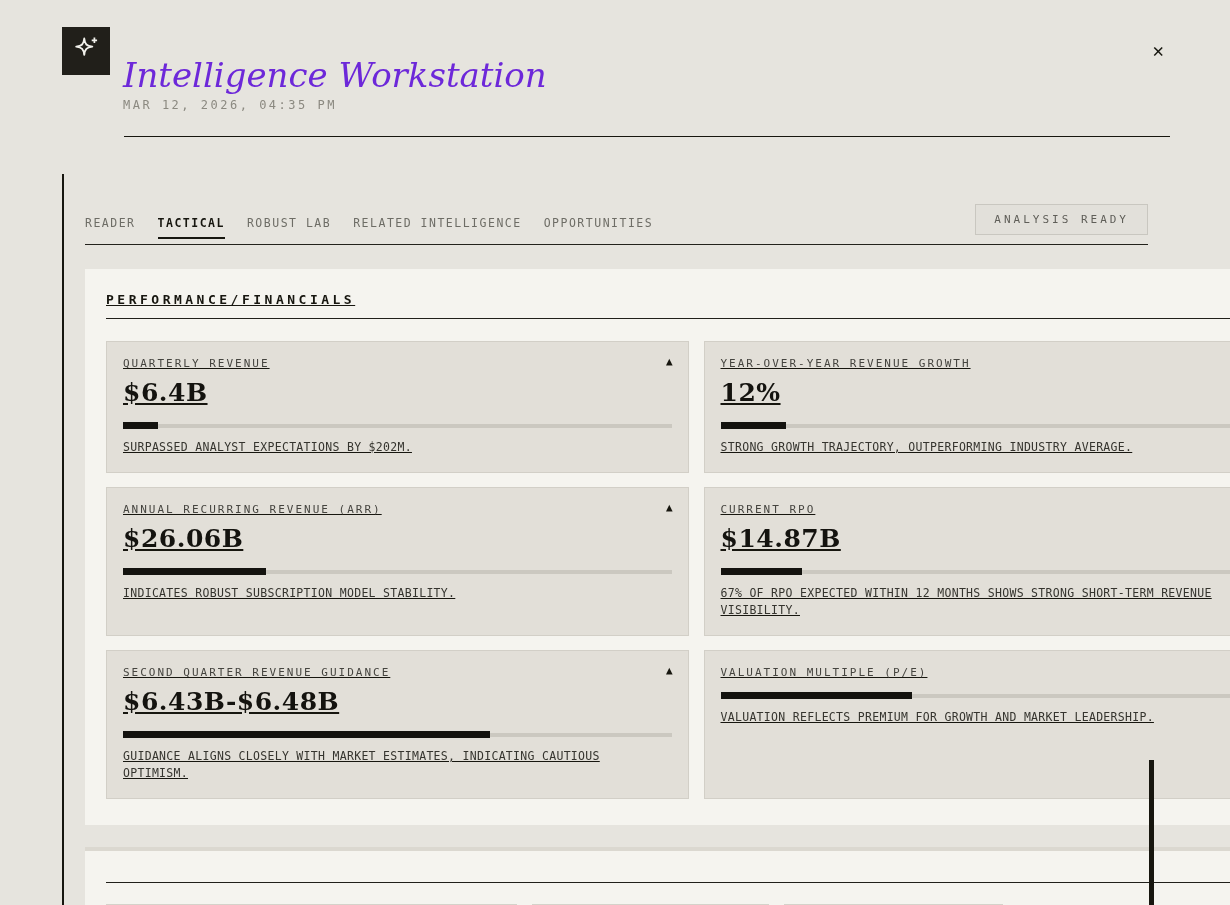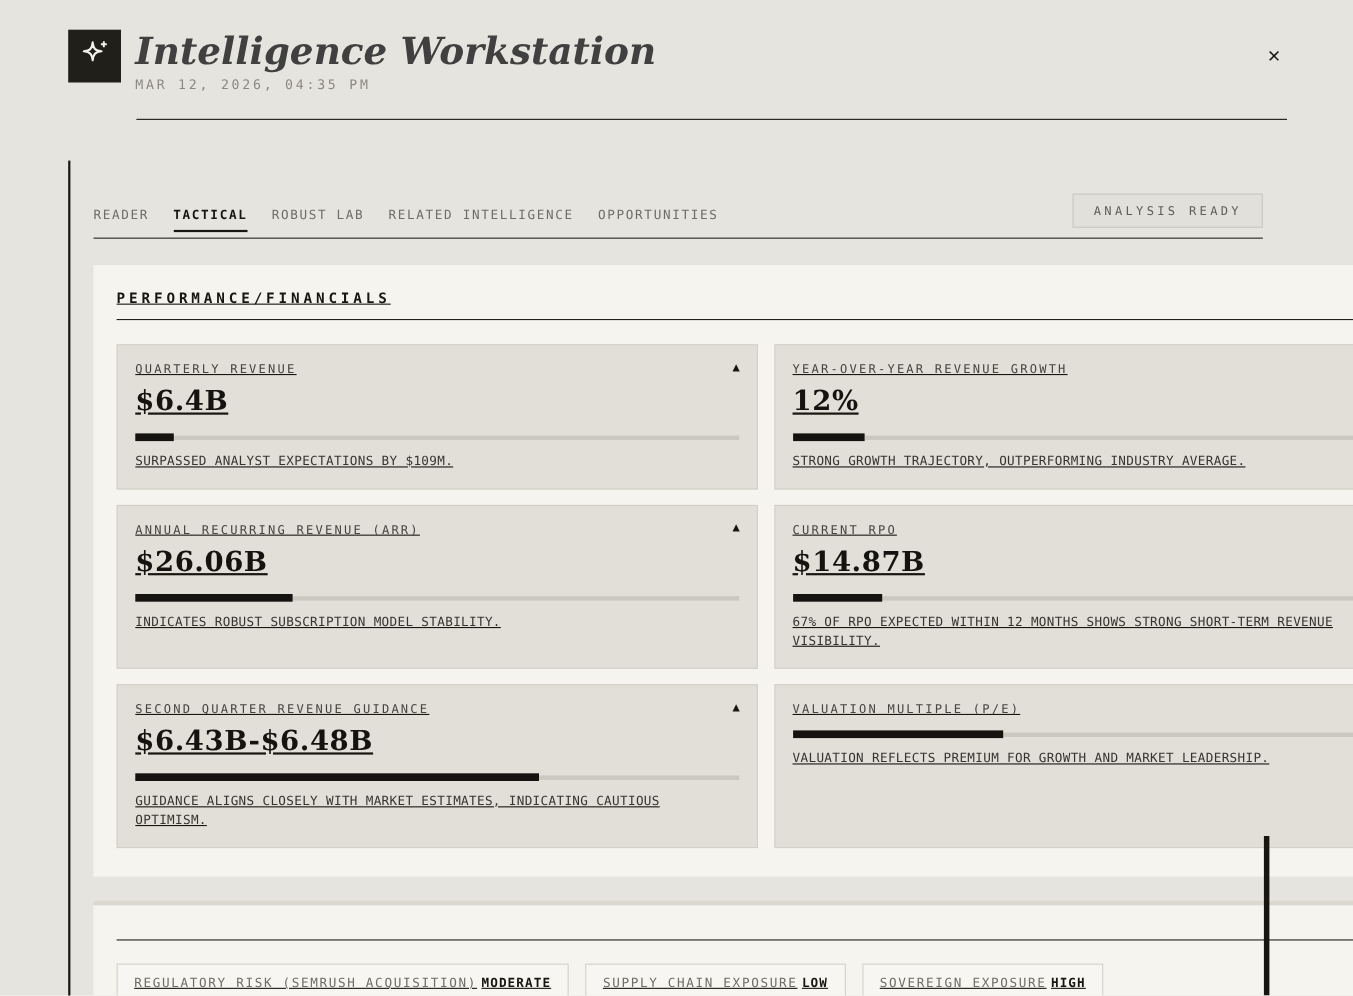--- a/index.html
+++ b/index.html
@@ -14,22 +14,22 @@
   
   .header { padding:27px 0 0 62px; position:relative; }
   .header-row { display:flex; align-items:flex-start; }
   .logo {
     width:48px; height:48px; background:#211f1a; margin-right:13px;
     display:flex; align-items:center; justify-content:center; flex:0 0 auto;
   }
   .title-block { padding-top:2px; }
   .app-title {
     font-family:"DejaVu Serif","Liberation Serif",serif;
-    font-style:italic; font-weight:bold; font-size:34px; line-height:36px;
-    color:#404040; letter-spacing:0px;
+    font-style:italic; font-weight:normal; font-size:34px; line-height:36px;
+    color:#6d28d9; letter-spacing:0px;margin-top:28px;
   }
   .timestamp {
     margin-top:5px; font-size:12px; letter-spacing:2.5px; color:#8b8980;
   }
   .close-btn {
     position:absolute; top:38px; right:66px; font-size:19px; color:#17160f;
     cursor:pointer; line-height:24px; background:none; border:none;
     font-family:inherit;
   }
   .header-divider {
@@ -159,21 +159,21 @@
       <hr class="section-divider">
       <div class="metrics-grid" id="metrics-grid">
           <div class="metric-card">
     <div class="metric-label">QUARTERLY REVENUE</div>
     <span class="metric-indicator up">▲</span>
     <div class="metric-value">$6.4B</div>
     <div class="progress">
       <div class="progress-track"></div>
       <div class="progress-fill" style="width: 6.4%;"></div>
     </div>
-    <div class="metric-desc">SURPASSED ANALYST EXPECTATIONS BY $109M.</div>
+    <div class="metric-desc">SURPASSED ANALYST EXPECTATIONS BY $202M.</div>
   </div>
           <div class="metric-card">
     <div class="metric-label">YEAR-OVER-YEAR REVENUE GROWTH</div>
     <span class="metric-indicator up">▲</span>
     <div class="metric-value">12%</div>
     <div class="progress">
       <div class="progress-track"></div>
       <div class="progress-fill" style="width: 12%;"></div>
     </div>
     <div class="metric-desc">STRONG GROWTH TRAJECTORY, OUTPERFORMING INDUSTRY AVERAGE.</div>

